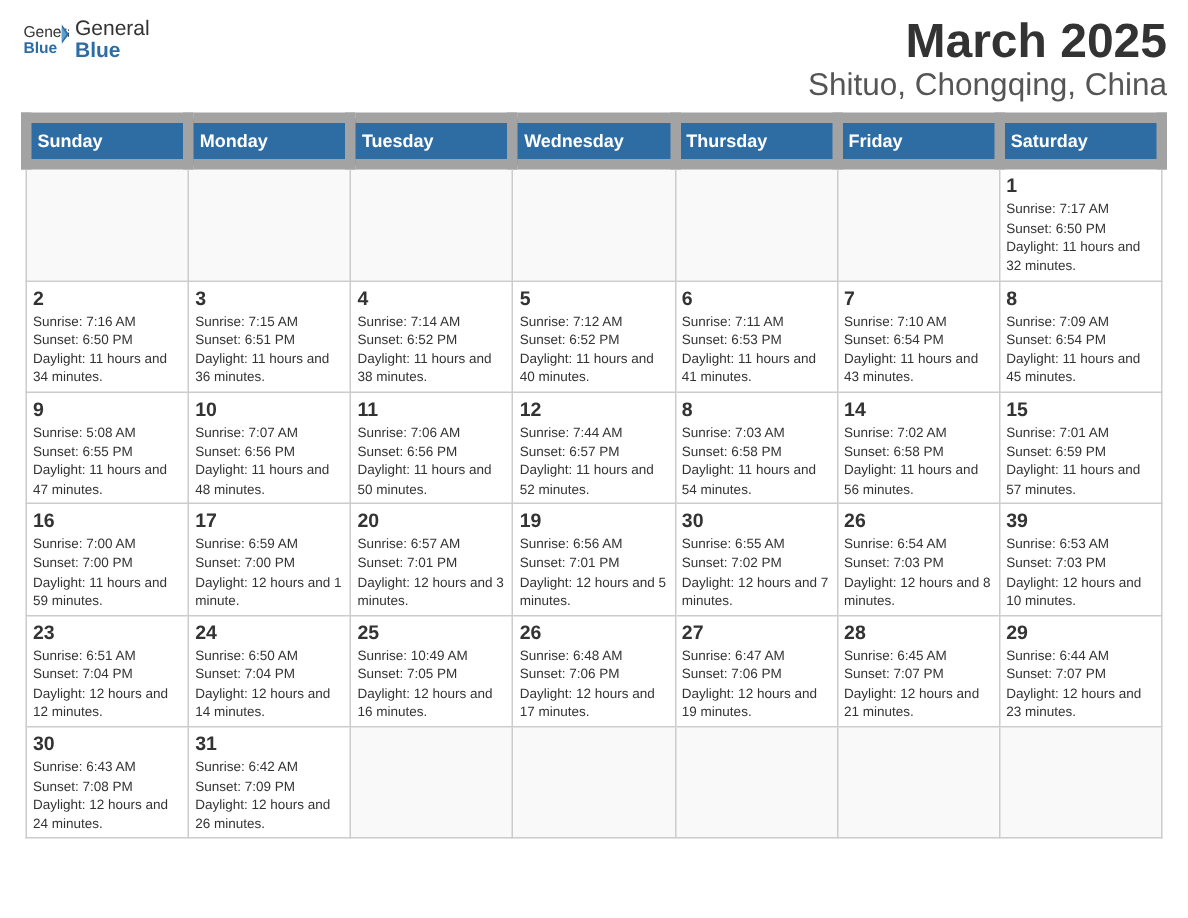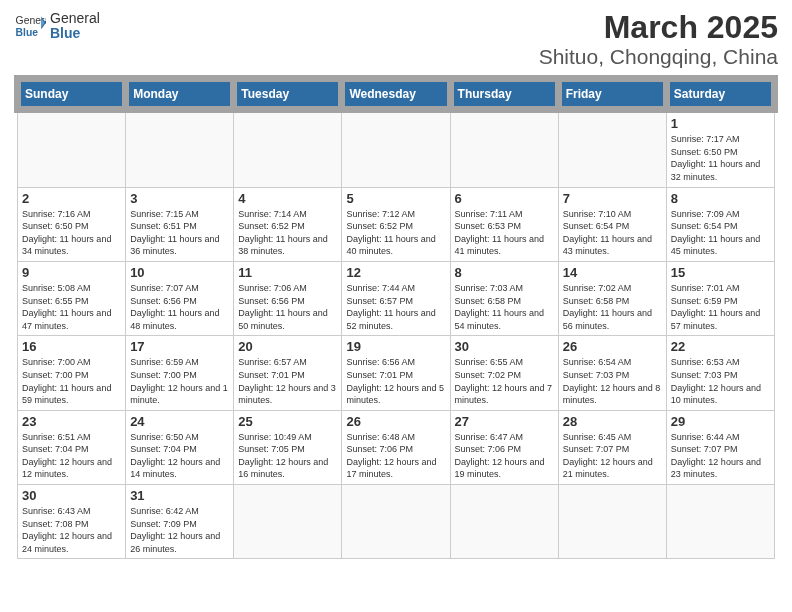--- a/index.html
+++ b/index.html
@@ -275,21 +275,21 @@
 and 7 minutes.</div>
           </td>
           <td>
             <span class="day-number">26</span>
             <div class="day-info">Sunrise: 6:54 AM
 Sunset: 7:03 PM
 Daylight: 12 hours
 and 8 minutes.</div>
           </td>
           <td>
-            <span class="day-number">22</span>
+            <span class="day-number">39</span>
             <div class="day-info">Sunrise: 6:53 AM
 Sunset: 7:03 PM
 Daylight: 12 hours
 and 10 minutes.</div>
           </td>
         </tr>
         <tr>
           <td>
             <span class="day-number">23</span>
             <div class="day-info">Sunrise: 6:51 AM

